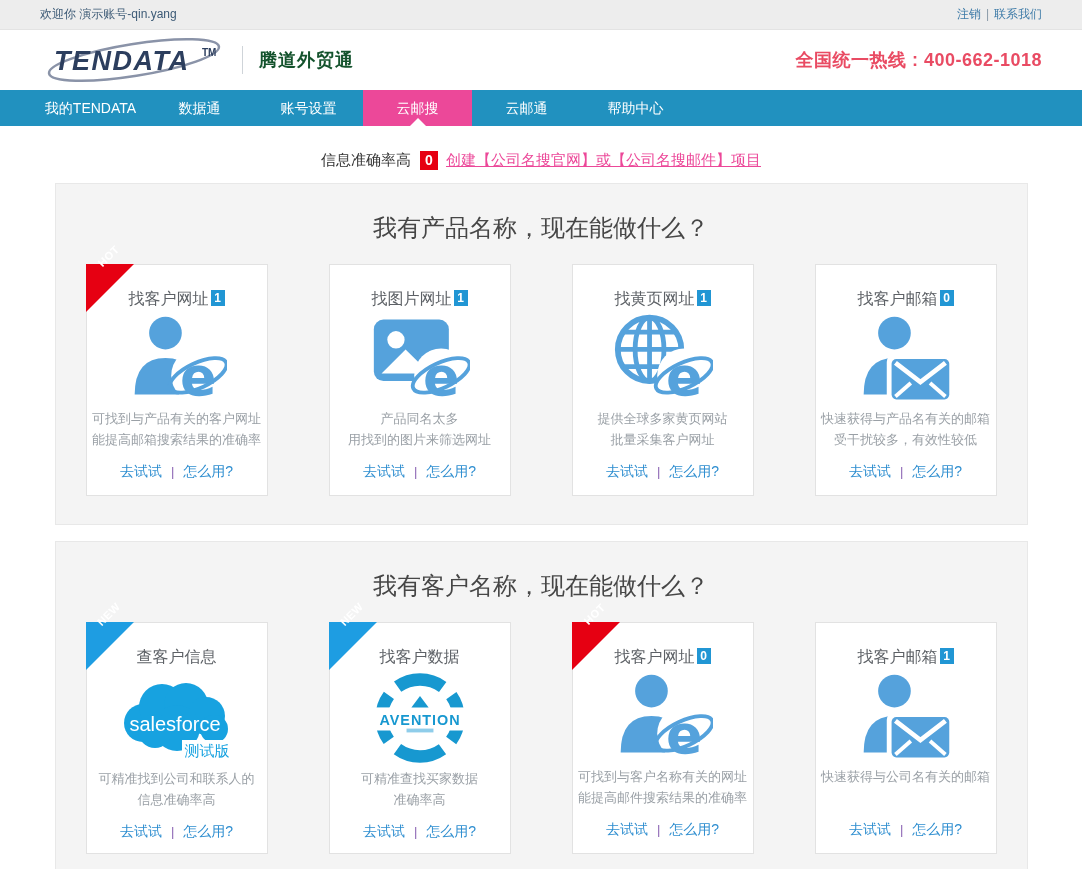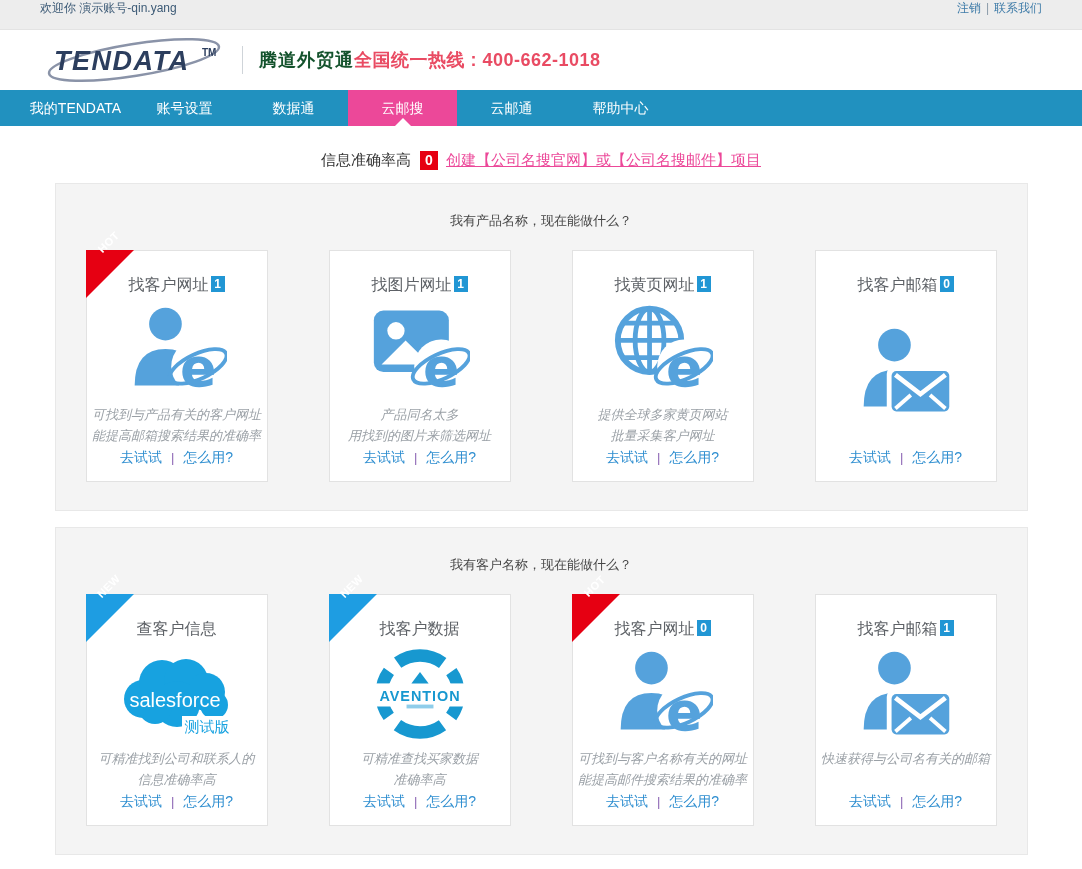--- a/index.html
+++ b/index.html
@@ -5,40 +5,40 @@
   * { margin:0; padding:0; box-sizing:border-box; }
   body {
     width:1082px; height:869px; overflow:hidden;
     background:#fff;
     font-family:"Liberation Sans", sans-serif;
     -webkit-font-smoothing:antialiased;
   }
   
   .topbar {
     height:30px; background:#ededed; border-bottom:1px solid #e3e3e3;
-    display:flex; align-items:flex-start; justify-content:space-between;
+    display:flex; align-items:center; justify-content:space-between;
     padding:0 40px; font-size:12px;
   }
   .topbar .welcome { color:#3c5a76; }
   .topbar .right { color:#9aa3ab; }
   .topbar .right a { color:#3e7ba8; text-decoration:none; cursor:pointer; }
   .topbar .right .tsep { margin:0 5px; color:#8a9aa8; }
   
   .header {
     height:60px; background:#fff;
-    display:flex; align-items:center; 
+    display:flex; align-items:center; justify-content:space-between;
     padding:0 40px 0 44px;
   }
   .brandbox { display:flex; align-items:center; }
   .logo-svg { display:block; }
   .brand-sep { width:1px; height:28px; background:#cfd4d9; margin:0 16px 0 12px; }
   .brand-name { font-size:18px; font-weight:bold; color:#14532d; letter-spacing:1px; }
   .hotline { font-size:18px; font-weight:bold; color:#e94b63; letter-spacing:.5px; }
   
-  .nav { height:36px; background:#2191bf; display:flex; padding-left:21px; }
+  .nav { height:36px; background:#2191bf; display:flex; padding-left:36px; }
   .nav-item {
     width:109px; height:36px; line-height:36px; text-align:center;
     color:#fff; font-size:14px; cursor:pointer; position:relative;
   }
   .nav-item.active { background:#ec4899; }
   .nav-item.active::after {
     content:""; position:absolute; bottom:0; left:50%; margin-left:-8px;
     width:0; height:0;
     border-left:8px solid transparent; border-right:8px solid transparent;
     border-bottom:8px solid #ffffff;
@@ -53,37 +53,37 @@
     display:inline-block; min-width:18px; height:19px; line-height:19px;
     background:#e60012; color:#fff; text-align:center; font-weight:bold;
     font-size:14px; margin:0 8px 0 9px; padding:0 2px;
   }
   .banner a.blink { color:#ec4899; text-decoration:underline; cursor:pointer; }
   
   .section {
     width:973px; margin:0 auto 16px; background:#f4f4f4;
     border:1px solid #e8e8e8; padding:28px 30px 28px;
   }
-  .section-title { text-align:center; font-size:13px; color:#464646; margin-bottom:16px; }
+  .section-title { text-align:center; font-size:24px; color:#464646; margin-bottom:16px; }
   .cards { display:flex; justify-content:space-between; margin-top:20px; }
   .card {
     position:relative; width:182px; height:232px; background:#fff;
     border:1px solid #e2e2e2; display:flex; flex-direction:column;
     align-items:center; padding:24px 8px 14px; text-align:center;
   }
   .card-title-row { font-size:16px; color:#5d6166; white-space:nowrap; }
   .card-badge {
     display:inline-block; background:#2196d4; color:#fff; font-size:12px;
     font-weight:bold; min-width:14px; height:16px; line-height:16px;
     text-align:center; margin-left:2px; vertical-align:2px; padding:0 1px;
   }
   .card-icon { flex:1; display:flex; align-items:center; justify-content:center; width:100%; }
   .card-desc { font-size:13px; color:#9aa0a6; line-height:21px; }
-  .card-desc div { min-height:21px; white-space:nowrap;font-style:italic; }
-  .card-links { margin-top:3px; font-size:14px; }
+  .card-desc div { min-height:21px; white-space:nowrap; }
+  .card-links { margin-top:13px; font-size:14px; }
   .card-links a { color:#2e8ed0; text-decoration:none; cursor:pointer; }
   .card-links .lsep { color:#8a63b3; margin:0 9px; font-size:13px; }
   
   .ribbon { position:absolute; top:-1px; left:-1px; width:0; height:0;
     border-right:48px solid transparent; }
   .ribbon.hot { border-top:48px solid #e60012; }
   .ribbon.new { border-top:48px solid #1e9de2; }
   .ribbon span {
     position:absolute; top:-44px; left:2px; color:#fff; font-weight:bold;
     font-size:11px; letter-spacing:.5px; transform:rotate(-45deg);
@@ -108,22 +108,22 @@
       <text x="158" y="20" font-size="10" font-weight="bold" fill="#2c3e5e" font-family="Liberation Sans, sans-serif">TM</text>
     </svg>
     <div class="brand-sep"></div>
     <span class="brand-name">腾道外贸通</span>
   </div>
   <div class="hotline">全国统一热线 : 400-662-1018</div>
 </div>
 
 <div class="nav">
   <div class="nav-item">我的TENDATA</div>
+  <div class="nav-item">数据通</div>
   <div class="nav-item">账号设置</div>
-  <div class="nav-item">数据通</div>
   <div class="nav-item active">云邮搜</div>
   <div class="nav-item">云邮通</div>
   <div class="nav-item">帮助中心</div>
 </div>
 
 <div class="banner">
   <span class="blabel">信息准确率高</span>
   <span class="bcount">0</span>
   <a class="blink">创建【公司名搜官网】或【公司名搜邮件】项目</a>
 </div>
@@ -205,20 +205,24 @@
       <div class="card-icon">
         <svg width="100" height="94" viewBox="0 0 104 94">
           <circle cx="40" cy="20" r="17" fill="#55a2dc"></circle>
           <path d="M8,84 Q8,46 40,46 Q72,46 72,84 Z" fill="#55a2dc"></path>
           <rect x="32" y="42" width="70" height="52" rx="8" fill="#ffffff"></rect>
           <rect x="37" y="47" width="60" height="42" rx="5" fill="#55a2dc"></rect>
           <polyline points="41,51 67,71 93,51" fill="none" stroke="#ffffff" stroke-width="5"></polyline>
           <line x1="41" y1="86" x2="57" y2="72" stroke="#ffffff" stroke-width="4"></line>
           <line x1="93" y1="86" x2="77" y2="72" stroke="#ffffff" stroke-width="4"></line>
         </svg>
+      </div>
+      <div class="card-desc">
+        <div>快速获得与产品名有关的邮箱</div>
+        <div>受干扰较多，有效性较低</div>
       </div>
       <div class="card-links">
         <a>去试试</a><span class="lsep">|</span><a>怎么用?</a>
       </div>
     </div>
 
   </div>
 </div>
 
 <div class="section">

